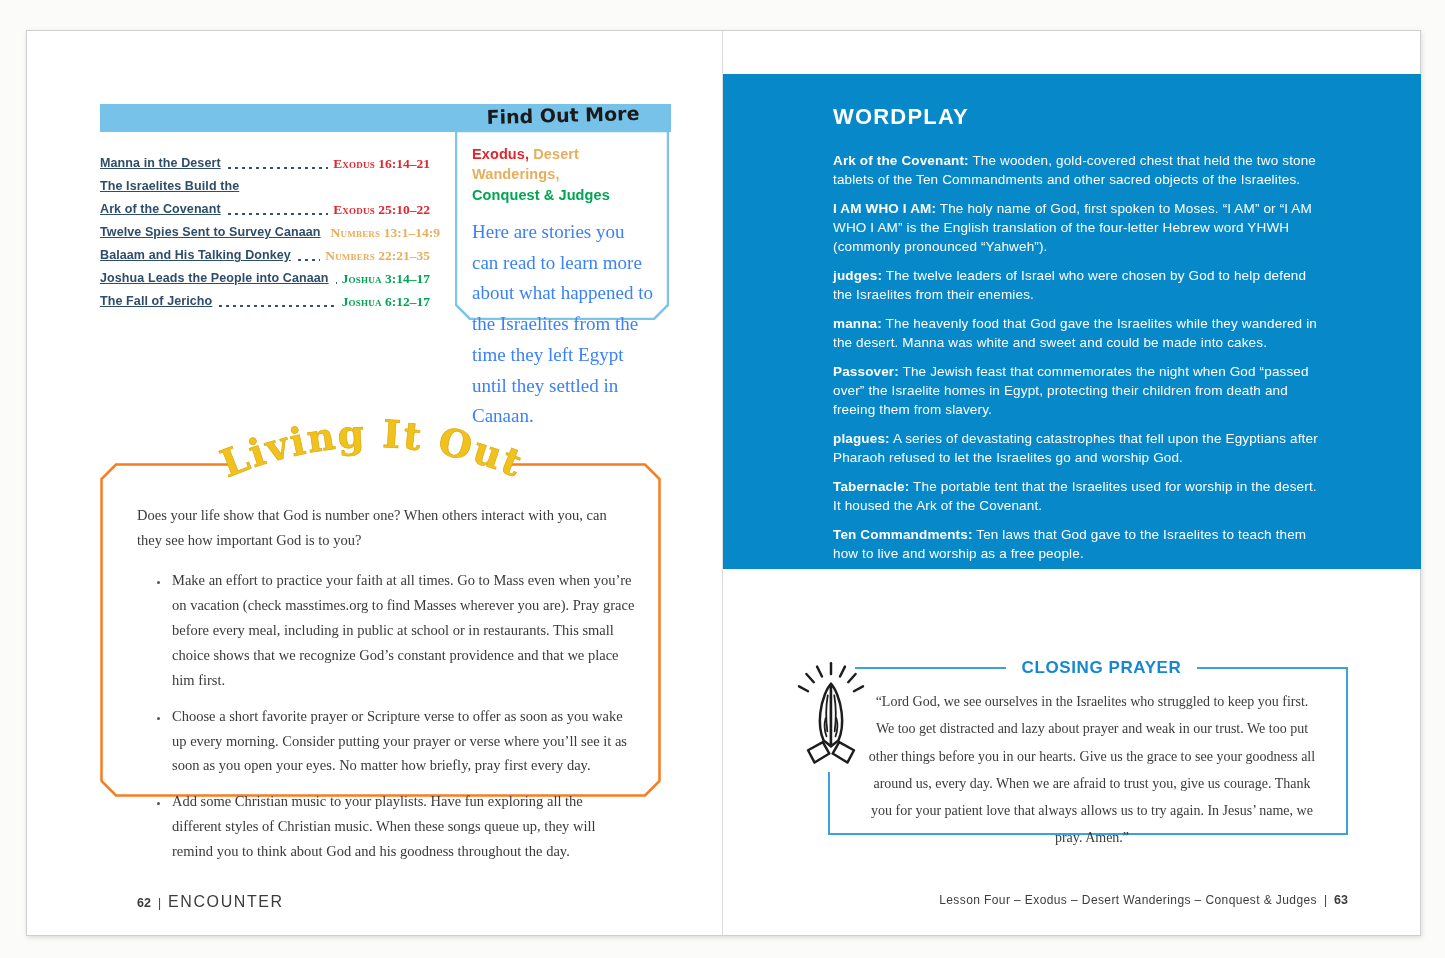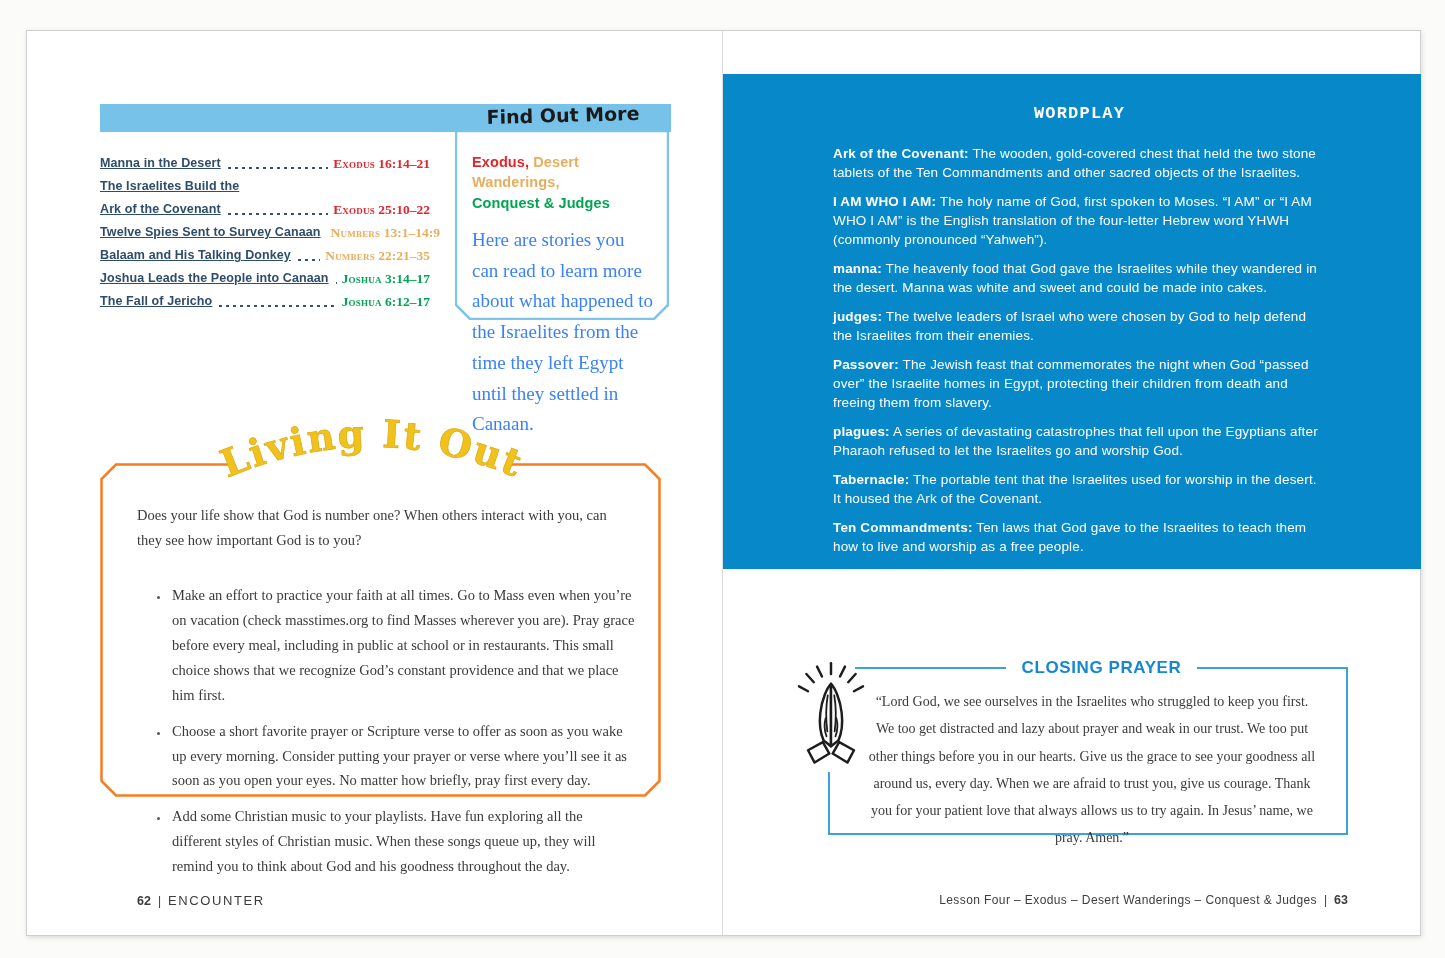--- a/index.html
+++ b/index.html
@@ -8,59 +8,59 @@
   .paper { position:absolute; left:26px; top:30px; width:1395px; height:906px; background:#ffffff;
            border:1px solid #cfcfcf; box-shadow:1px 2px 5px rgba(0,0,0,.12); }
   .page-divider { position:absolute; left:695px; top:0; width:1px; height:100%; background:#dcdcdc; }
 
   
   .fom-bar { position:absolute; left:73px; top:73px; width:571px; height:28px; background:#76c2e8; }
   .fom-title { position:absolute; right:0px; top:-6px; width:216px; height:34px; display:flex; align-items:center; justify-content:center;
                font-family:"DejaVu Sans", sans-serif; font-weight:700; font-size:19px; color:#1a1a1a; transform:rotate(-1.5deg); }
   .fom-box-wrap { position:absolute; left:428px; top:99px; width:214px; height:190px; }
   .fom-box-wrap svg { position:absolute; left:0; top:0; }
-  .fom-box-content { position:absolute; left:0; top:8px; width:100%; padding:14px 16px 0 17px; }
+  .fom-box-content { position:absolute; left:0; top:0; width:100%; padding:14px 16px 0 17px; }
   .fom-cats { font-weight:700; font-size:14.5px; line-height:1.4; letter-spacing:.1px; }
   .c-red { color:#e3262d; } .c-tan { color:#e7ae5d; } .c-green { color:#00a551; }
   .fom-para { margin-top:12px; font-family:Liberation Serif, serif; font-size:19px; line-height:1.62; color:#3b82f6; }
 
   .fom-list { position:absolute; left:73px; top:119px; width:330px; }
   .fom-row { height:23px; display:flex; align-items:flex-end; }
   .fom-label { font-size:12.5px; font-weight:700; color:#2e4d6b; letter-spacing:.1px; line-height:19px; white-space:nowrap;text-decoration:underline; }
   .fom-dots { flex:1; height:15px; margin:0 5px; background-image:radial-gradient(circle, #2e4d6b 1.1px, transparent 1.45px);
               background-size:7px 4px; background-repeat:repeat-x; background-position:left bottom 3px; }
   .fom-ref { font-family:"Liberation Serif", serif; font-weight:700; font-size:13.5px; line-height:19px; white-space:nowrap; }
   .fom-ref .book { font-variant:small-caps; letter-spacing:.2px; }
   .ref-red { color:#e3262d;margin-top:44px; } .ref-tan { color:#e7ae5d; } .ref-green { color:#00a551; }
 
   
   .lio-box-svg { position:absolute; left:73px; top:432px; }
   .lio-title-svg { position:absolute; left:190px; top:380px; }
   .lio-title-svg textPath { font-family:"DejaVu Serif", serif; font-weight:700; font-size:38px; letter-spacing:2px;
                             fill:#f1c21d; stroke:#dca90f; stroke-width:.7; }
   .lio-content { position:absolute; left:110px; top:472px; width:498px; font-family:"Liberation Serif", serif;
                  font-size:14.5px; line-height:1.72; color:#3a3a3a; }
-  .lio-intro { margin-bottom:30px; }
+  .lio-intro { margin-bottom:15px; }
   .lio-bullets { list-style:disc outside; padding-left:33px; }
   .lio-bullets li { margin-bottom:11px; padding-left:2px; }
   .lio-bullets li::marker { color:#555; font-size:11px; }
 
   
   .footer { position:absolute; top:862px; display:flex; align-items:baseline; color:#3c3c3c; }
   .footer-left { left:73px;margin-left:37px; }
   .footer-right { left:700px; width:621px; justify-content:flex-end; }
   .pg-num { font-weight:700; font-size:12.5px; }
   .ftr-div { font-size:12px; margin:0 7px; color:#3c3c3c; }
-  .book-title { font-size:13px; letter-spacing:1.6px; }
+  .book-title { font-size:16px; letter-spacing:1.6px; }
   .lesson-title { font-size:12px; letter-spacing:.4px; }
 
   
   .wordplay { position:absolute; left:696px; top:43px; width:698px; height:495px; background:#0789c9;
               padding:30px 95px 0 110px; color:#ffffff; }
-  .wp-title { text-align:center; font-weight:700; font-size:17px; letter-spacing:1.2px; margin-bottom:21px;font-family:Liberation Mono, monospace; }
+  .wp-title { text-align:left; font-weight:700; font-size:22px; letter-spacing:1.2px; margin-bottom:21px; }
   .wp-entry { font-size:13.5px; line-height:19.2px; letter-spacing:.15px; margin-bottom:9.5px; }
   .wp-entry b { font-weight:700; }
 
   
   .cp-heading { position:absolute; left:828px; top:627px; width:493px; height:20px; display:flex; align-items:center; }
   .cp-heading .line { flex:1; height:2px; background:#3ea2d9; }
   .cp-label { margin:0 16px; font-weight:700; font-size:17px; letter-spacing:.6px; color:#1588d1; white-space:nowrap; }
   .cp-border-right { position:absolute; left:1319px; top:636px; width:2px; height:168px; background:#3ea2d9; }
   .cp-border-bottom { position:absolute; left:801px; top:802px; width:520px; height:2px; background:#3ea2d9; }
   .cp-border-left { position:absolute; left:801px; top:741px; width:2px; height:61px; background:#3ea2d9; }
@@ -155,22 +155,22 @@
     </div>
 
     <div class="page-divider"></div>
 
     <div>
 
       <div class="wordplay">
         <div class="wp-title">WORDPLAY</div>
         <div class="wp-entry"><b>Ark of the Covenant:</b> <span>The wooden, gold-covered chest that held the two stone tablets of the Ten Commandments and other sacred objects of the Israelites.</span></div>
         <div class="wp-entry"><b>I AM WHO I AM:</b> <span>The holy name of God, first spoken to Moses. “I AM” or “I AM WHO I AM” is the English translation of the four-letter Hebrew word YHWH (commonly pronounced “Yahweh”).</span></div>
+        <div class="wp-entry"><b>judges:</b> <span>The twelve leaders of Israel who were chosen by God to help defend the Israelites from their enemies.</span></div>
         <div class="wp-entry"><b>manna:</b> <span>The heavenly food that God gave the Israelites while they wandered in the desert. Manna was white and sweet and could be made into cakes.</span></div>
-        <div class="wp-entry"><b>judges:</b> <span>The twelve leaders of Israel who were chosen by God to help defend the Israelites from their enemies.</span></div>
         <div class="wp-entry"><b>Passover:</b> <span>The Jewish feast that commemorates the night when God “passed over” the Israelite homes in Egypt, protecting their children from death and freeing them from slavery.</span></div>
         <div class="wp-entry"><b>plagues:</b> <span>A series of devastating catastrophes that fell upon the Egyptians after Pharaoh refused to let the Israelites go and worship God.</span></div>
         <div class="wp-entry"><b>Tabernacle:</b> <span>The portable tent that the Israelites used for worship in the desert. It housed the Ark of the Covenant.</span></div>
         <div class="wp-entry"><b>Ten Commandments:</b> <span>Ten laws that God gave to the Israelites to teach them how to live and worship as a free people.</span></div>
       </div>
 
       <div class="cp-heading">
         <div class="line"></div>
         <div class="cp-label">CLOSING PRAYER</div>
         <div class="line"></div>

